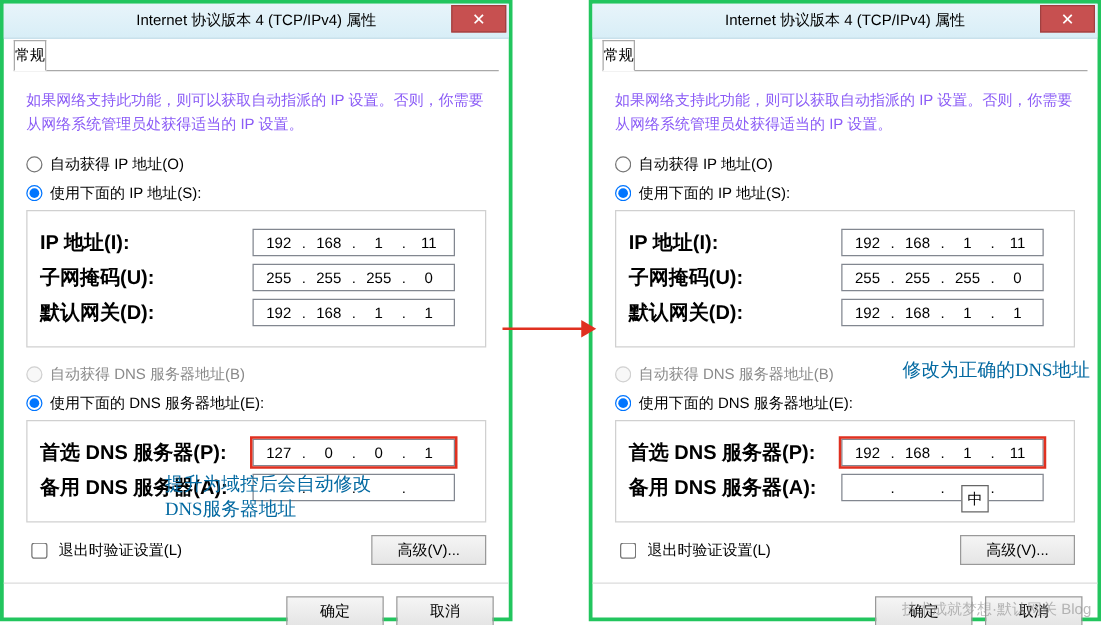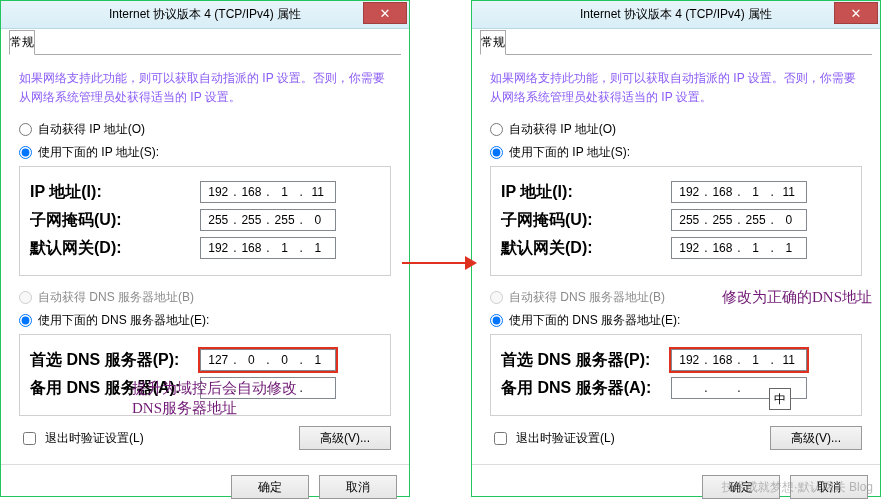--- a/index.html
+++ b/index.html
@@ -11,21 +11,21 @@
     width: 881px;
     height: 500px;
     position: relative;
     overflow: hidden;
   }
   .dialog {
     position: absolute;
     width: 410px;
     height: 497px;
     background: #fff;
-    border: 1px solid #22c55e;
+    border: 3px solid #22c55e;
   }
   .dialog.left { left: 0; top: 0; }
   .dialog.right { left: 471px; top: 0; }
   .titlebar {
     height: 28px;
     background: linear-gradient(#e8f4fa, #d8eef7);
     border-bottom: 1px solid #b8d8e6;
     display: flex;
     align-items: center;
     position: relative;
@@ -93,21 +93,21 @@
     display: flex;
     align-items: center;
     margin: 6px 0;
   }
   .field-label {
     width: 170px;
     font-size: 16px;
     font-weight: bold;
   }
   .ipbox {
-    width: 136px;
+    width: 162px;
     height: 22px;
     border: 1px solid #828790;
     background: #fff;
     display: flex;
     align-items: center;
     justify-content: center;
     padding: 0 4px;
   }
   .ipbox.highlight {
     outline: 2px solid #e03020;
@@ -144,21 +144,21 @@
   }
   .footer {
     display: flex;
     justify-content: flex-end;
     gap: 10px;
     padding: 10px 12px;
     border-top: 1px solid #dcdcdc;
   }
   .annot {
     position: absolute;
-    color: #701a75;
+    color: #0369a1;
     font-size: 15px;
     line-height: 1.35;
     white-space: nowrap;
     font-family: "Microsoft YaHei", SimSun;
   }
   .annot.left-note { left: 132px; top: 378px; }
   .annot.right-note { left: 722px; top: 287px; }
   .arrow {
     position: absolute;
     left: 402px;

